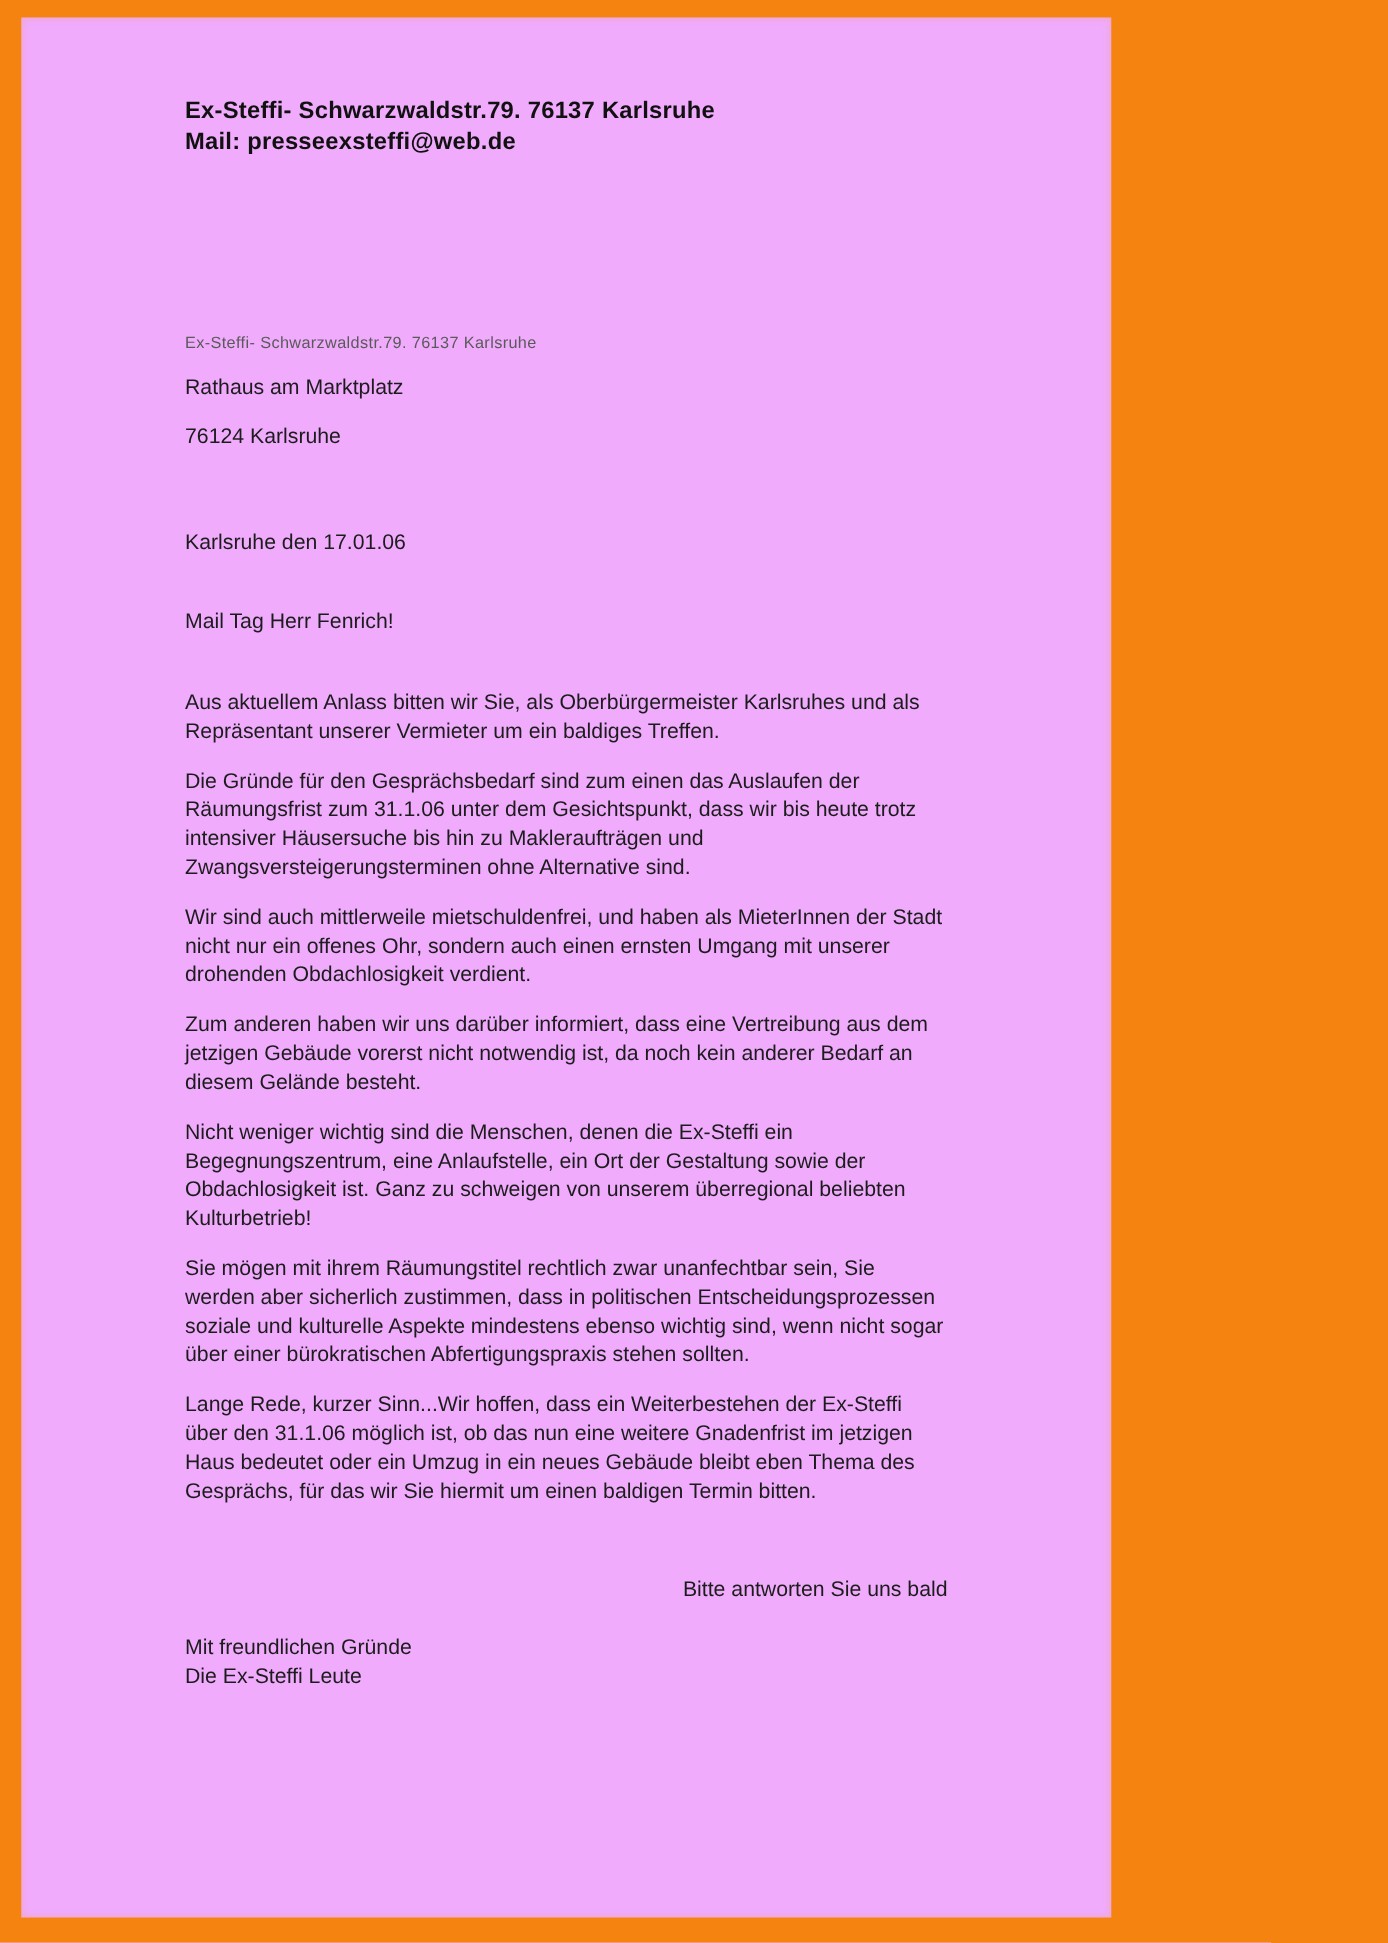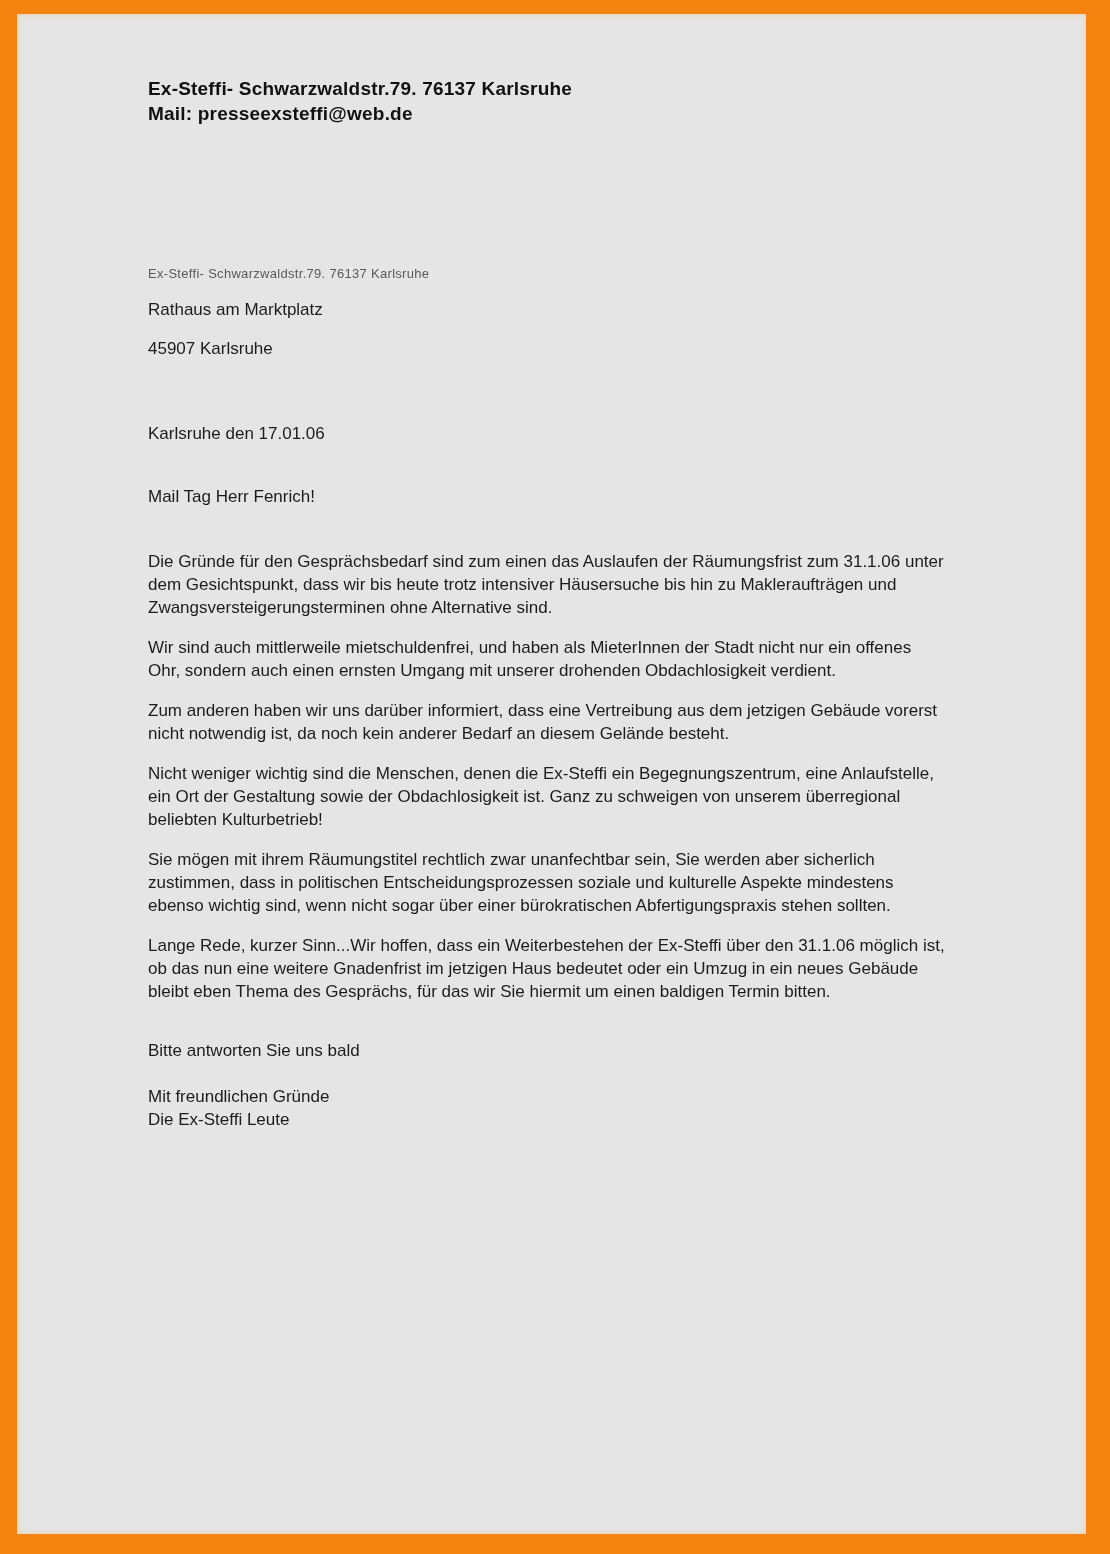--- a/index.html
+++ b/index.html
@@ -15,23 +15,23 @@
     position: relative;
     width: 1110px;
     height: 1554px;
     overflow: hidden;
   }
 
   .page {
     position: absolute;
     top: 14px;
     left: 17px;
-    width: 1069px;   
+    width: 872px;   
     height: 1520px;  
-    background: #e5e5e5;
+    background: #f0abfc;
     box-shadow: inset 0 0 6px rgba(245, 160, 60, 0.35);
   }
 
   .content {
     position: relative;
     padding: 62px 131px 0 131px;
     color: #1c1c1c;
     font-size: 17px;
     line-height: 23px;
   }
@@ -77,21 +77,22 @@
 
   .body-text p {
     margin-top: 17px;
     max-width: 800px;
   }
   .body-text p:first-child {
     margin-top: 42px;
   }
 
   .closing-request {
-    margin-top: 36px;
+    margin-top: 56px;
+    text-align: right;
   }
 
   .closing-block {
     margin-top: 23px;
   }
 </style>
 </head>
 <body>
 
 <div class="page">
@@ -99,29 +100,30 @@
 
     <div class="letterhead">
       <div>Ex-Steffi- Schwarzwaldstr.79. 76137 Karlsruhe</div>
       <div>Mail: presseexsteffi@web.de</div>
     </div>
 
     <div class="sender-line">Ex-Steffi- Schwarzwaldstr.79. 76137 Karlsruhe</div>
 
     <div class="recipient">
       <div>Rathaus am Marktplatz</div>
-      <div class="zip-city">45907 Karlsruhe</div>
+      <div class="zip-city">76124 Karlsruhe</div>
     </div>
 
     <div class="date-line">Karlsruhe den 17.01.06</div>
 
 
     <div class="salutation">Mail Tag Herr Fenrich!</div>
 
     <div class="body-text">
+      <p>Aus aktuellem Anlass bitten wir Sie, als Oberbürgermeister Karlsruhes und als Repräsentant unserer Vermieter um ein baldiges Treffen.</p>
       <p>Die Gründe für den Gesprächsbedarf sind zum einen das Auslaufen der Räumungsfrist zum 31.1.06 unter dem Gesichtspunkt, dass wir bis heute trotz intensiver Häusersuche bis hin zu Makleraufträgen und Zwangsversteigerungsterminen ohne Alternative sind.</p>
       <p>Wir sind auch mittlerweile mietschuldenfrei, und haben als MieterInnen der Stadt nicht nur ein offenes Ohr, sondern auch einen ernsten Umgang mit unserer drohenden Obdachlosigkeit verdient.</p>
       <p>Zum anderen haben wir uns darüber informiert, dass eine Vertreibung aus dem jetzigen Gebäude vorerst nicht notwendig ist, da noch kein anderer Bedarf an diesem Gelände besteht.</p>
       <p>Nicht weniger wichtig sind die Menschen, denen die Ex-Steffi ein Begegnungszentrum, eine Anlaufstelle, ein Ort der Gestaltung sowie der Obdachlosigkeit ist. Ganz zu schweigen von unserem überregional beliebten Kulturbetrieb!</p>
       <p>Sie mögen mit ihrem Räumungstitel rechtlich zwar unanfechtbar sein, Sie werden aber sicherlich zustimmen, dass in politischen Entscheidungsprozessen soziale und kulturelle Aspekte mindestens ebenso wichtig sind, wenn nicht sogar über einer bürokratischen Abfertigungspraxis stehen sollten.</p>
       <p>Lange Rede, kurzer Sinn...Wir hoffen, dass ein Weiterbestehen der Ex-Steffi über den 31.1.06 möglich ist, ob das nun eine weitere Gnadenfrist im jetzigen Haus bedeutet oder ein Umzug in ein neues Gebäude bleibt eben Thema des Gesprächs, für das wir Sie hiermit um einen baldigen Termin bitten.</p>
     </div>
 
     <div class="closing-request">Bitte antworten Sie uns bald</div>
 

